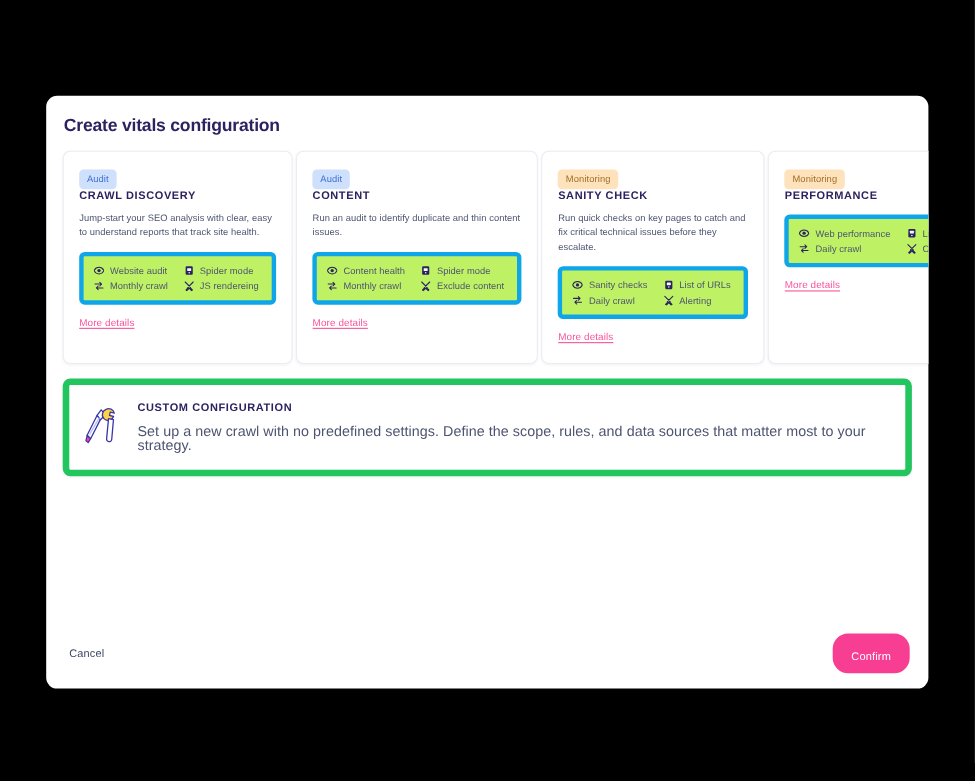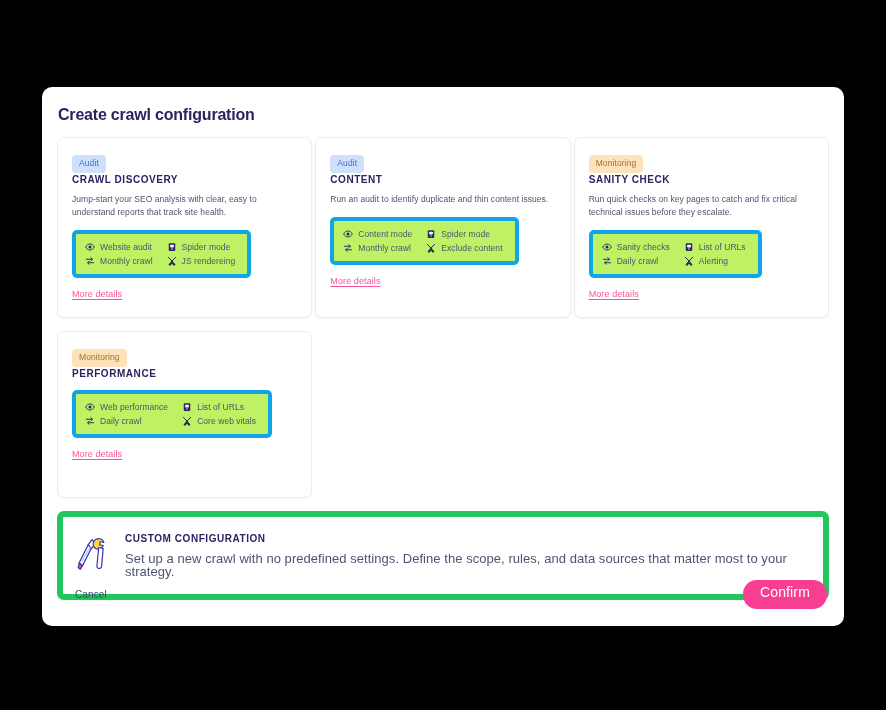--- a/index.html
+++ b/index.html
@@ -39,21 +39,21 @@
     font-weight: bold;
     color: #2b2360;
     letter-spacing: -0.2px;
     padding: 18px 0 0 16px;
     line-height: 20px;
   }
 
   
   .card-grid {
     display: grid;
-    grid-template-columns: 1fr 1fr 1fr;
+    grid-template-columns: 1fr 1fr 1fr 1fr;
     gap: 13px 3px;
     padding: 12px 15px 0 15px;
   }
 
   .card {
     background: #ffffff;
     border: 1px solid #ebecf2;
     border-radius: 7px;
     box-shadow: 0 1px 2px rgba(40,40,90,0.045);
     padding: 14px 14px 16px 14px;
@@ -172,21 +172,21 @@
     margin-top: 8px;
     font-size: 13px;
     line-height: 13px;
     color: #4d5471;
     letter-spacing: 0.05px;
   }
 
   
   .footer {
     position: absolute;
-    left: 12px;
+    left: 0;
     right: 0;
     bottom: 0;
     height: 64px;
     display: flex;
     align-items: center;
     justify-content: space-between;
     padding: 0 17px 0 19px;
   }
 
   .cancel-btn {
@@ -198,35 +198,35 @@
     cursor: pointer;
     padding: 6px 2px;
     letter-spacing: 0.1px;
   }
 
   .confirm-btn {
     background: #f73e93;
     border: none;
     font-family: inherit;
     color: #ffffff;
-    font-size: 14px;
-    padding: 4px 17px 9px 17px;
+    font-size: 10px;
+    padding: 16px 17px 9px 17px;
     border-radius: 14px;
     cursor: pointer;
     letter-spacing: 0.15px;
   }
 </style>
 </head>
 <body>
 
 <div id="stage">
 
   <div class="dialog">
 
-    <h1 class="dialog-title">Create crawl configuration</h1>
+    <h1 class="dialog-title">Create vitals configuration</h1>
 
     <div class="card-grid" id="card-grid">
         <div class="card"><span class="badge audit">Audit</span><div class="card-title">CRAWL DISCOVERY</div><div class="card-desc">Jump-start your SEO analysis with clear, easy to understand reports that track site health.</div><div class="features">
             <div class="feature">
               <span class="ic">
                 <svg viewBox="0 0 16 16">
                   <path d="M8 3.2C4.6 3.2 1.9 6.1 1.2 7.6a.9.9 0 0 0 0 .8C1.9 9.9 4.6 12.8 8 12.8s6.1-2.9 6.8-4.4a.9.9 0 0 0 0-.8C14.1 6.1 11.4 3.2 8 3.2z" fill="none" stroke="currentColor" stroke-width="1.5"></path>
                   <circle cx="8" cy="8" r="2.4" fill="currentColor"></circle>
                 </svg>
               </span>
@@ -263,21 +263,21 @@
             </div>
           </div><div><a class="more-details">More details</a></div></div>
         <div class="card"><span class="badge audit">Audit</span><div class="card-title">CONTENT</div><div class="card-desc">Run an audit to identify duplicate and thin content issues.</div><div class="features">
             <div class="feature">
               <span class="ic">
                 <svg viewBox="0 0 16 16">
                   <path d="M8 3.2C4.6 3.2 1.9 6.1 1.2 7.6a.9.9 0 0 0 0 .8C1.9 9.9 4.6 12.8 8 12.8s6.1-2.9 6.8-4.4a.9.9 0 0 0 0-.8C14.1 6.1 11.4 3.2 8 3.2z" fill="none" stroke="currentColor" stroke-width="1.5"></path>
                   <circle cx="8" cy="8" r="2.4" fill="currentColor"></circle>
                 </svg>
               </span>
-              <span>Content mode</span>
+              <span>Content health</span>
             </div>
             <div class="feature">
               <span class="ic">
                 <svg viewBox="0 0 16 16">
                   <rect x="2.8" y="1.8" width="10.4" height="12.4" rx="1.6" fill="currentColor"></rect>
                   <rect x="5.1" y="4.4" width="5.8" height="4.2" rx="0.7" fill="#f8f9fb"></rect>
                   <circle cx="8" cy="11.2" r="1.1" fill="#f8f9fb"></circle>
                 </svg>
               </span>
               <span>Spider mode</span>

